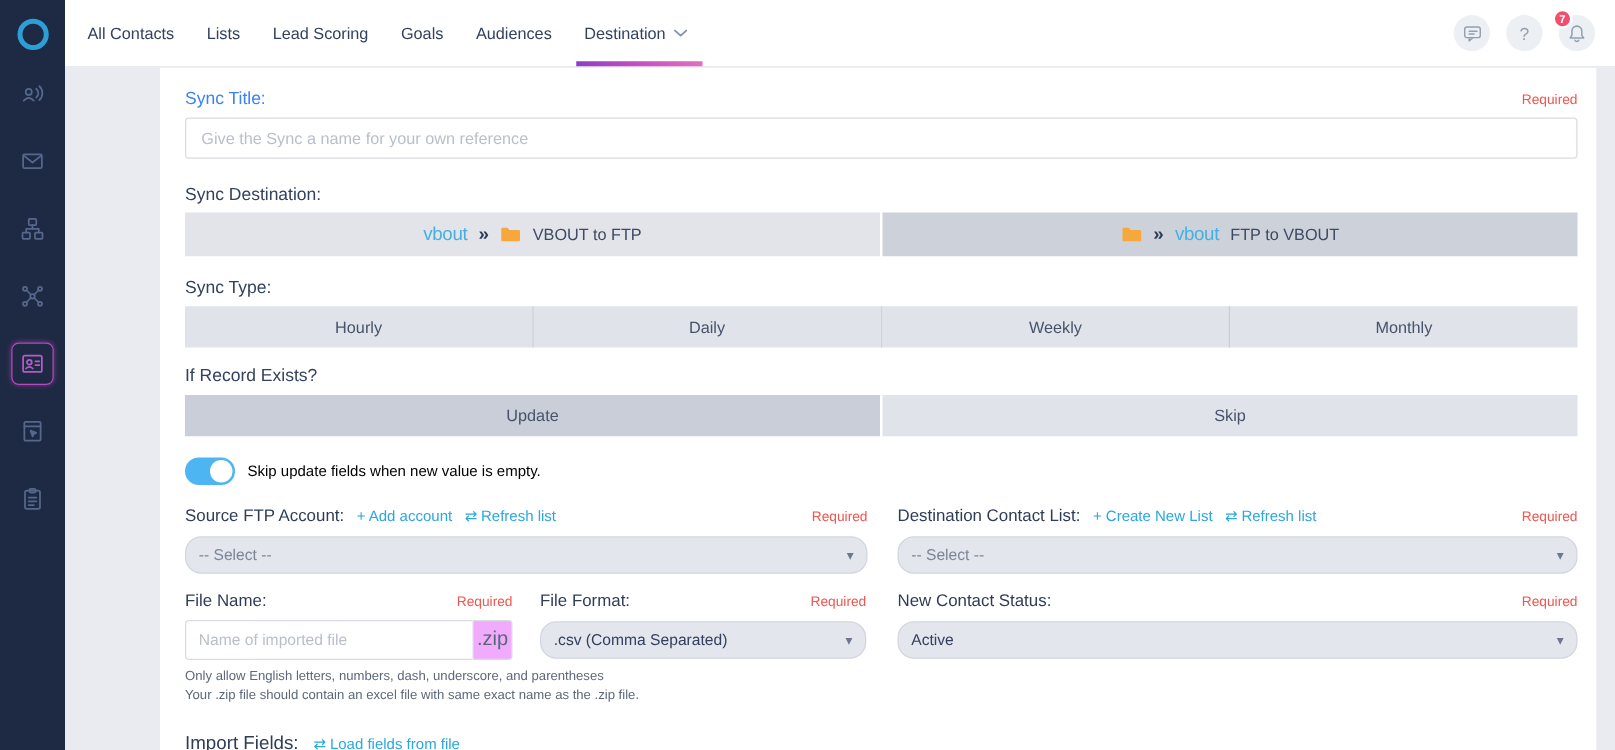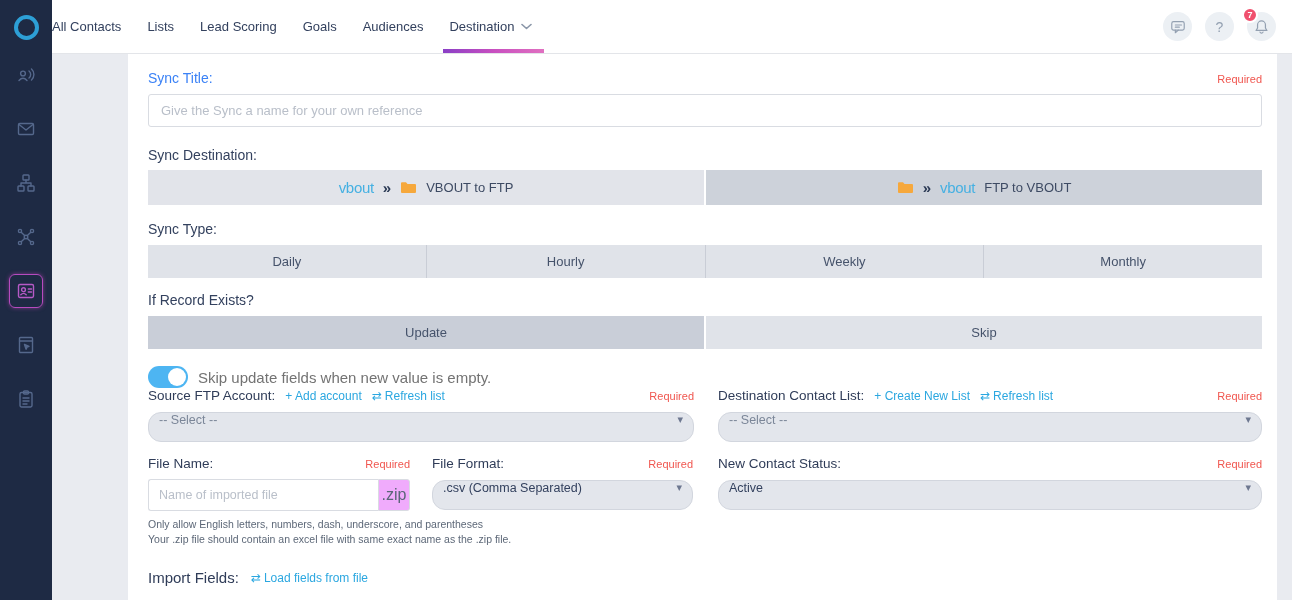--- a/index.html
+++ b/index.html
@@ -11,21 +11,21 @@
   .logo-box{width:52px;height:54px;display:flex;align-items:center;justify-content:center}
   .logo-ring{width:25px;height:25px;border:4px solid #2d9fd6;border-radius:50%}
   .side-icons{display:flex;flex-direction:column;align-items:center;gap:20px;margin-top:4px}
   .side-icon{width:34px;height:34px;display:flex;align-items:center;justify-content:center;cursor:pointer;border-radius:6px}
   .side-icon svg{stroke:#55688c;fill:none;stroke-width:1.4;stroke-linecap:round;stroke-linejoin:round}
   .side-icon.active{border:1px solid #b64bbf;box-shadow:0 0 4px rgba(200,70,190,.55)}
   .side-icon.active svg{stroke:#b65ac6}
 
   
   .topbar{position:absolute;left:52px;top:0;right:0;height:54px;background:#fff;border-bottom:1px solid #e3e5e9;display:flex;align-items:center;z-index:4}
-  .nav{display:flex;align-items:center;gap:26px;height:100%}
+  .nav{display:flex;align-items:center;gap:26px;padding-left:18px;height:100%}
   .nav-item{font-size:13px;color:#33415e;cursor:pointer;white-space:nowrap}
   .nav-item.active{display:flex;align-items:center;gap:7px;height:100%;position:relative}
   .nav-underline{position:absolute;bottom:0;left:-6px;right:-12px;height:4px;background:linear-gradient(90deg,#8a3fc6,#c84fc0,#e070c0)}
   .chev-svg{stroke:#8a96a8;fill:none;stroke-width:1.6;stroke-linecap:round;stroke-linejoin:round}
   .top-actions{margin-left:auto;display:flex;align-items:center;gap:13px;padding-right:16px}
   .action-circle{width:29px;height:29px;border-radius:50%;background:#ecf0f4;display:flex;align-items:center;justify-content:center;color:#93a0b1;cursor:pointer;position:relative}
   .action-circle svg{stroke:#93a0b1;fill:none;stroke-width:1.3;stroke-linecap:round;stroke-linejoin:round}
   .help-glyph{font-size:14px;color:#93a0b1}
   .badge{position:absolute;top:-5px;left:-5px;min-width:16px;height:16px;border-radius:50%;background:#f0506e;color:#fff;font-size:9px;font-weight:bold;display:flex;align-items:center;justify-content:center;border:2px solid #fff}
 
@@ -54,32 +54,32 @@
   .seg.selected{background:#c9ced8}
 
   .exists-row{display:flex;gap:2px;margin-top:8px;height:33px}
   .exists-btn{flex:1;display:flex;align-items:center;justify-content:center;font-size:13px;color:#46536b;cursor:pointer}
   .exists-btn.selected{background:#c9ced8}
   .exists-btn.unselected{background:#e0e3e9}
 
   .toggle-row{display:flex;align-items:center;gap:10px;margin-top:17px}
   .toggle{width:40px;height:22px;border-radius:11px;background:#4db5f2;position:relative;cursor:pointer;flex:0 0 auto}
   .toggle-knob{position:absolute;right:2px;top:2px;width:18px;height:18px;border-radius:50%;background:#fff}
-  .toggle-label{font-size:15px;color:#737373}
-
-  .cols-2{display:flex;gap:24px;}
+  .toggle-label{font-size:12px;color:#000000}
+
+  .cols-2{display:flex;gap:24px;margin-top:17px}
   .col-a{width:546px}
   .col-b{width:544px}
   .col-head{display:flex;align-items:baseline;gap:10px}
   .col-label{font-size:13.5px;color:#2f3c58}
   .link{font-size:12px;color:#2ba7e0;cursor:pointer;white-space:nowrap}
   .link .ricon{font-size:12px;margin-right:3px}
   .req-right{margin-left:auto}
 
-  .select{margin-top:9px;height:30px;background:#e3e6ec;border:1px solid #d2d6de;border-radius:13px;display:flex;align-items:flex-start;padding:0 10px;font-size:12.5px;color:#7b8698;cursor:pointer}
+  .select{margin-top:9px;height:30px;background:#e3e6ec;border:1px solid #d2d6de;border-radius:13px;display:flex;align-items:center;padding:0 10px;font-size:12.5px;color:#7b8698;cursor:pointer}
   .select .caret{margin-left:auto;color:#6d7890;font-size:11px}
   .select.dark-text{color:#33415e}
 
   .cols-3{display:flex;margin-top:14px}
   .col-file{width:262px}
   .col-format{width:261px;margin-left:22px}
   .col-status{width:544px;margin-left:25px}
 
   .input-group{display:flex;margin-top:8px;height:32px}
   .input-group input{flex:1;border:1px solid #d9dce2;border-right:none;border-radius:3px 0 0 3px;padding:0 10px;font-size:12.5px;color:#333;outline:none;min-width:0;font-family:"Liberation Sans",sans-serif}
@@ -220,22 +220,22 @@
           </svg>
         <span class="arrows">»</span>
         <span class="vbout-logo">vbout</span>
         <span>FTP to VBOUT</span>
       </div>
     </div>
 
     
     <div class="section-label" style="margin-top:16px">Sync Type:</div>
     <div class="seg-row">
+      <div class="seg">Hourly</div>
       <div class="seg">Daily</div>
-      <div class="seg">Hourly</div>
       <div class="seg">Weekly</div>
       <div class="seg">Monthly</div>
     </div>
 
     
     <div class="section-label" style="margin-top:14px">If Record Exists?</div>
     <div class="exists-row">
       <div class="exists-btn selected">Update</div>
       <div class="exists-btn unselected">Skip</div>
     </div>

